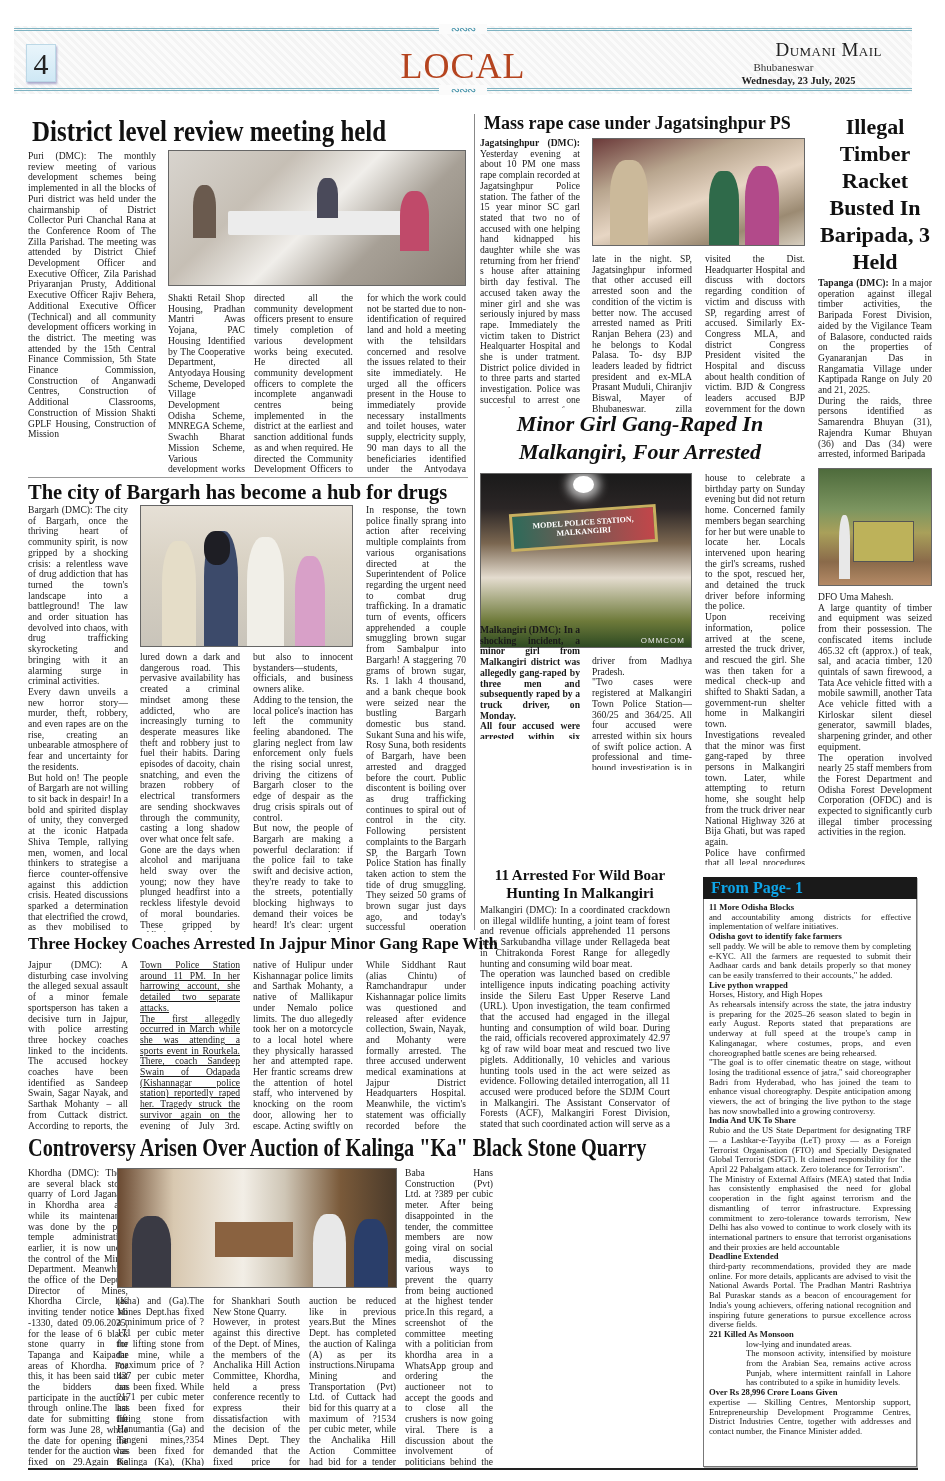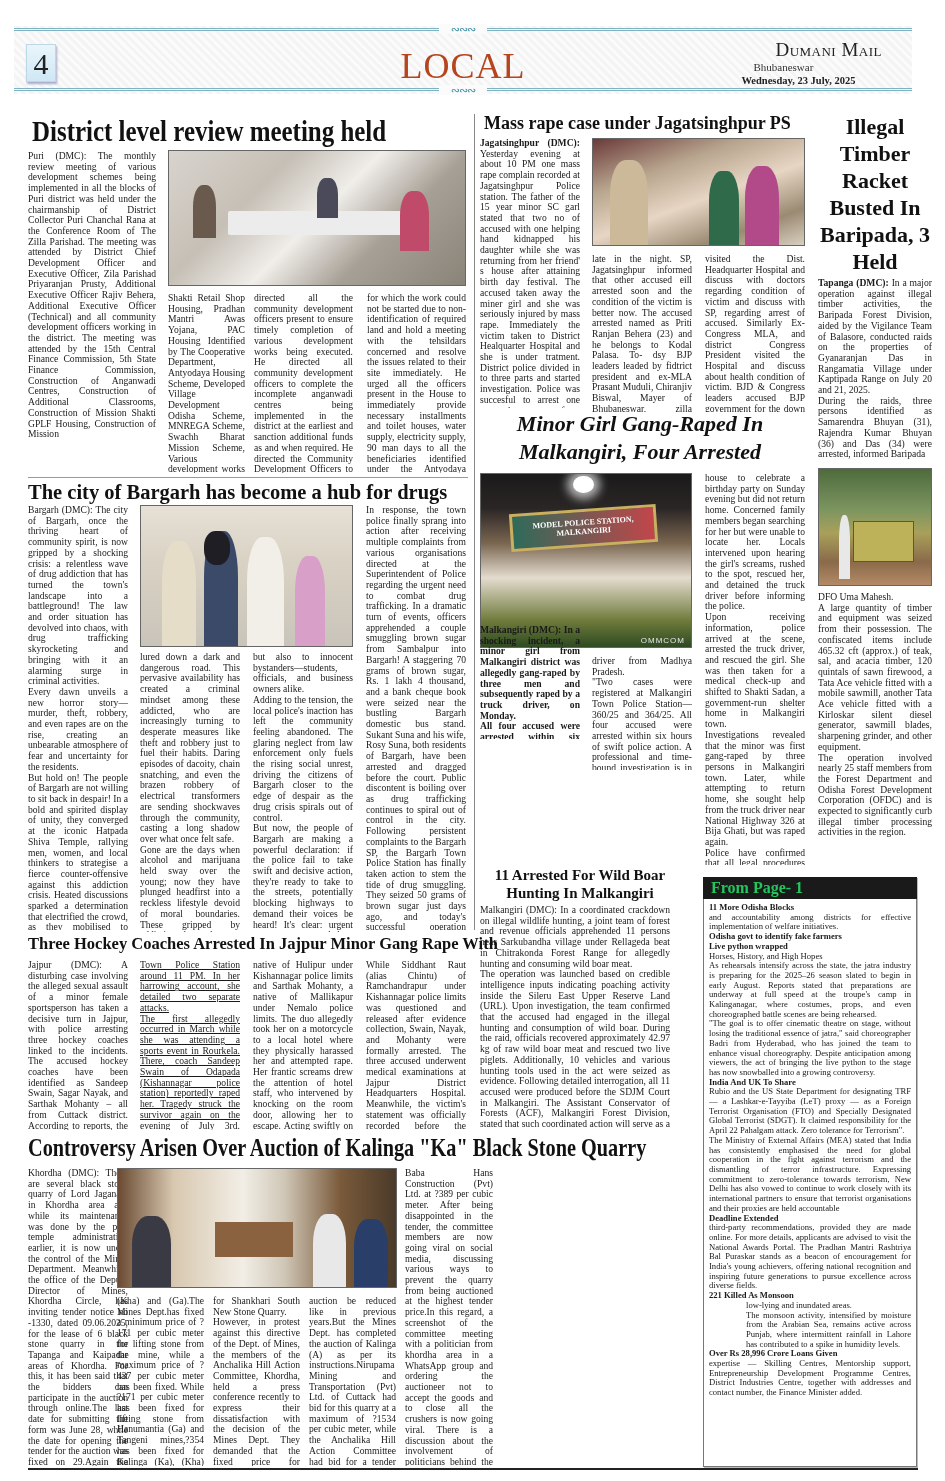--- a/index.html
+++ b/index.html
@@ -17,21 +17,21 @@
   .rule.top { top: 2px; } .rule.bot { top: 62px; }
   .ornament { position: absolute; left: 50%; transform: translateX(-50%); width: 48px; height: 10px; font-size: 11px; color: #3d8ea6; text-align: center; line-height: 10px; background: #fbfbfb; letter-spacing: -1px; }
   .page-no { position: absolute; left: 12px; top: 18px; width: 30px; height: 38px; background: linear-gradient(#e9f5fb,#cfe8f5); border: 1px solid #bcd8e6; box-shadow: 1px 2px 2px #aac; font-size: 30px; line-height: 38px; text-align: center; color: #222; }
   .section { position: absolute; left: 0; width: 100%; top: 20px; text-align: center; font-size: 36px; color: #b5441f; letter-spacing: 1px; line-height: 40px; }
   .brand { position: absolute; right: 30px; top: 14px; text-align: left; }
   .brand .name { font-size: 19px; color: #222; font-variant: small-caps; letter-spacing: 0.5px; line-height: 20px; margin-left: 28px; }
   .brand .city { font-size: 11px; line-height: 14px; padding-left: 6px; color: #333; }
   .brand .date { font-size: 10.5px; font-weight: bold; line-height: 14px; color: #222; margin-left: -6px; }
   h1, h2, h3 { font-family: "Liberation Serif", serif; font-weight: bold; color: #111; }
   .photo { position: absolute; overflow: hidden; border: 1px solid #666; }
-  .caption-box-title { background: #1a1a1a; color: #22c55e; font-weight: bold; font-size: 16px; line-height: 22px; padding-left: 8px; }
+  .caption-box-title { background: #1a1a1a; color: #0ea5e9; font-weight: bold; font-size: 16px; line-height: 22px; padding-left: 8px; }
   .vline { position: absolute; width: 1px; background: #888; }
   .hline { position: absolute; height: 2px; background: #222; }
 </style>
 </head>
 <body>
 
 <div class="abs masthead">
   <div class="rule top"></div>
   <div class="ornament" style="top:-2px">∾∾∾</div>
   <div class="rule bot"></div>
@@ -131,21 +131,21 @@
 <div class="col txt" style="left:28px;top:960px;width:100px;height:170px;"><span>Jajpur (DMC): A disturbing case involving the alleged sexual assault of a minor female sportsperson has taken a decisive turn in Jajpur, with police arresting three hockey coaches linked to the incidents. The accused hockey coaches have been identified as Sandeep Swain, Sagar Nayak, and Sarthak Mohanty – all from Cuttack district. According to reports, the ordeal began to unfold late on July 20th when the young athlete approached Jajpur</span></div>
 <div class="col txt" style="left:140px;top:960px;width:100px;height:170px;text-decoration:underline;"><span style="white-space:pre-line;">Town Police Station around 11 PM. In her harrowing account, she detailed two separate attacks.
 The first allegedly occurred in March while she was attending a sports event in Rourkela. There, coach Sandeep Swain of Odapada (Kishannagar police station) reportedly raped her. Tragedy struck the survivor again on the evening of July 3rd. According to the complaint, Swain facilitated the abduction of the minor by fellow coaches Sagar Nayak, a</span></div>
 <div class="col txt" style="left:253px;top:960px;width:100px;height:170px;"><span>native of Hulipur under Kishannagar police limits and Sarthak Mohanty, a native of Mallikapur under Nemalo police limits. The duo allegedly took her on a motorcycle to a local hotel where they physically harassed her and attempted rape. Her frantic screams drew the attention of hotel staff, who intervened by knocking on the room door, allowing her to escape. Acting swiftly on her testimony, police detained four individuals for interrogation.</span></div>
 <div class="col txt" style="left:366px;top:960px;width:100px;height:170px;"><span>While Siddhant Raut (alias Chintu) of Ramchandrapur under Kishannagar police limits was questioned and released after evidence collection, Swain, Nayak, and Mohanty were formally arrested. The three accused underwent medical examinations at Jajpur District Headquarters Hospital. Meanwhile, the victim's statement was officially recorded before the Jajpur court on Monday, July 21st.</span></div>
 
 <div class="abs" style="left:703px;top:877px;width:214px;height:590px;border:1px solid #777;border-top:none;box-shadow:1px 1px 0 #bbb;">
   <div class="caption-box-title" style="margin:0 -1px;">From Page- 1</div>
   <div class="txt" style="padding:4px 5px 0 5px;font-size:8.6px;line-height:9.7px;">
     <div><b>11 More Odisha Blocks</b><p>and accountability among districts for effective implementation of welfare initiatives.</p></div>
-    <div><b>Odisha govt to identify fake farmers</b></div>
+    <div><b>Odisha govt to identify fake farmers</b><p>sell paddy. We will be able to remove them by completing e-KYC. All the farmers are requested to submit their Aadhaar cards and bank details properly so that money can be easily transferred to their accounts," he added.</p></div>
     <div><b>Live python wrapped</b><p style="white-space:pre-line;">Horses, History, and High Hopes
 As rehearsals intensify across the state, the jatra industry is preparing for the 2025–26 season slated to begin in early August. Reports stated that preparations are underway at full speed at the troupe's camp in Kalinganagar, where costumes, props, and even choreographed battle scenes are being rehearsed.
 "The goal is to offer cinematic theatre on stage, without losing the traditional essence of jatra," said choreographer Badri from Hyderabad, who has joined the team to enhance visual choreography. Despite anticipation among viewers, the act of bringing the live python to the stage has now snowballed into a growing controversy.</p></div>
     <div><b>India And UK To Share</b><p style="white-space:pre-line;">Rubio and the US State Department for designating TRF — a Lashkar-e-Tayyiba (LeT) proxy — as a Foreign Terrorist Organisation (FTO) and Specially Designated Global Terrorist (SDGT). It claimed responsibility for the April 22 Pahalgam attack. Zero tolerance for Terrorism".
 The Ministry of External Affairs (MEA) stated that India has consistently emphasised the need for global cooperation in the fight against terrorism and the dismantling of terror infrastructure. Expressing commitment to zero-tolerance towards terrorism, New Delhi has also vowed to continue to work closely with its international partners to ensure that terrorist organisations and their proxies are held accountable</p></div>
     <div><b>Deadline Extended</b><p>third-party recommendations, provided they are made online. For more details, applicants are advised to visit the National Awards Portal. The Pradhan Mantri Rashtriya Bal Puraskar stands as a beacon of encouragement for India's young achievers, offering national recognition and inspiring future generations to pursue excellence across diverse fields.</p></div>
     <div><b>221 Killed As Monsoon</b><p style="white-space:pre-line;margin-left:37px;">low-lying and inundated areas.
 The monsoon activity, intensified by moisture from the Arabian Sea, remains active across Punjab, where intermittent rainfall in Lahore has contributed to a spike in humidity levels.</p></div>
     <div><b>Over Rs 28,996 Crore Loans Given</b><p>expertise — Skilling Centres, Mentorship support, Entrepreneurship Development Programme Centres, District Industries Centre, together with addresses and contact number, the Finance Minister added.</p></div>
   </div>

